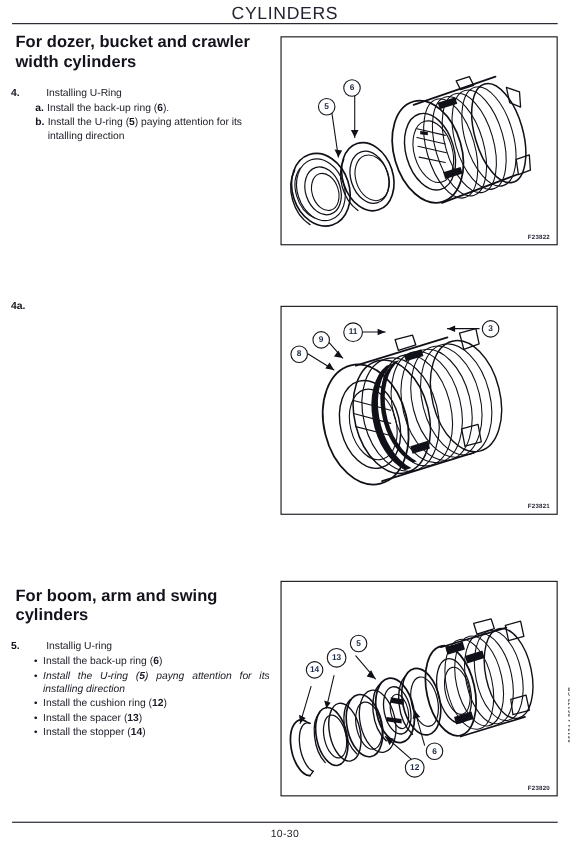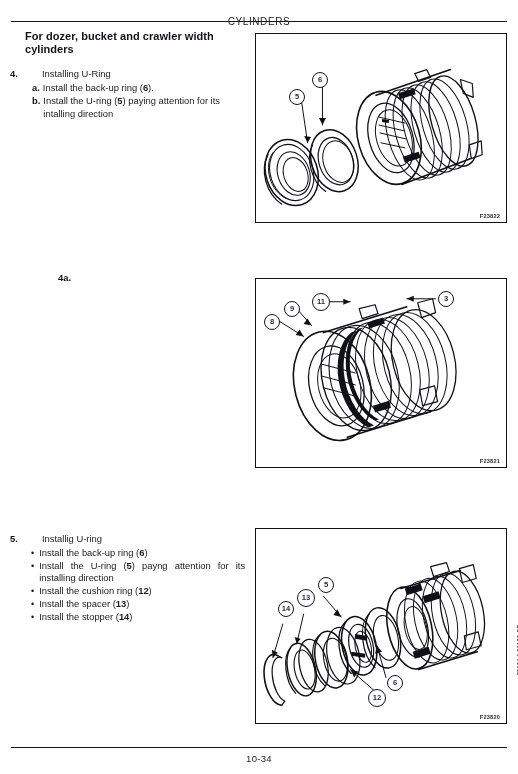--- a/index.html
+++ b/index.html
@@ -27,24 +27,24 @@
   .page-header {
     position: absolute;
     top: 0;
     left: 0;
     right: 0;
     height: 22px;
     text-align: center;
   }
   .page-header .hdr-title {
     display: inline-block;
-    font-size: 10px;
+    font-size: 16px;
     letter-spacing: 0.6px;
     color: #222230;
-    padding-top: 16px;
+    padding-top: 4px;
   }
   .header-rule {
     position: absolute;
     left: 11px;
     right: 11px;
     top: 21px;
     height: 0;
     border-top: 1.6px solid #15151e;
   }
 
@@ -70,40 +70,40 @@
     letter-spacing: 0.3px;
   }
 
   
   .text-col {
     position: absolute;
     left: 10px;
     width: 238px;
   }
   .sec-heading {
-    font-size: 11px;
+    font-size: 15px;
     font-weight: bold;
     color: #12121c;
     letter-spacing: 0.05px;
-    margin: 0 0 12px 15px;
+    margin: 0 0 12px 4px;
     line-height: 1.2;
   }
   .step {
     display: flex;
     align-items: flex-start;
     font-size: 9.4px;
     line-height: 1.33;
   }
   .step-num {
     font-weight: bold;
     width: 20px;
     flex: 0 0 20px;
     color: #12121c;
   }
-  .step-num.wide { width: 24px; flex: 0 0 24px; margin-left: 48px; }
+  .step-num.wide { width: 24px; flex: 0 0 24px; }
   .step-title {
     color: #1a1a24;
     margin-left: 12px;
   }
   .sub-list {
     margin: 1px 0 0 0;
     padding: 0;
     list-style: none;
   }
   .sub-list li {
@@ -125,21 +125,21 @@
     margin-left: 1px;
     font-size: 9px;
     line-height: 1.34;
   }
   .sub-text { color: #1a1a24; }
   .sub-text b { font-weight: bold; }
   .indent-list { margin-left: 22px; }
   .indent-list-bullets { margin-left: 20px; }
   .para-inline { font-size: 9.4px; line-height: 1.34; color:#1a1a24; }
   .para-inline b { font-weight: bold; }
-  .justified { text-align: justify; }
+  .justified { text-align: justify; font-style: italic; }
 
   
   .figure {
     position: absolute;
     border: 1.5px solid #101018;
     background: #ffffff;
     box-sizing: border-box;
   }
   .fig-code {
     position: absolute;
@@ -338,20 +338,21 @@
     <div class="callout wide" style="left:56px; top:14px;">
       <span>11</span>
     </div>
     <div class="callout" style="left:182px; top:12px;">
       <span>3</span>
     </div>
     <div class="fig-code">F23821</div>
   </div>
 
   <div class="text-col" style="top:533px;">
+    <div class="sec-heading">For boom, arm and swing cylinders</div>
     <div class="step">
       <span class="step-num">5.</span>
       <span class="step-title">Installig U-ring</span>
     </div>
     <ul class="sub-list indent-list-bullets">
       <li>
         <span class="sub-marker bullet">•</span>
         <span class="sub-text">Install the back-up ring (<b>6</b>)</span>
       </li>
       <li>
@@ -451,16 +452,16 @@
     <div class="callout" style="left:131px; top:146px;">
       <span>6</span>
     </div>
     <div class="fig-code">F23820</div>
   </div>
 
   <div class="side-code">85134 * 86173 GB</div>
 
   <div class="footer-rule"></div>
   <div class="page-footer">
-    <span class="foot-num">10-34</span>
+    <span class="foot-num">10-30</span>
   </div>
 
 </div>
 
 </body></html>

